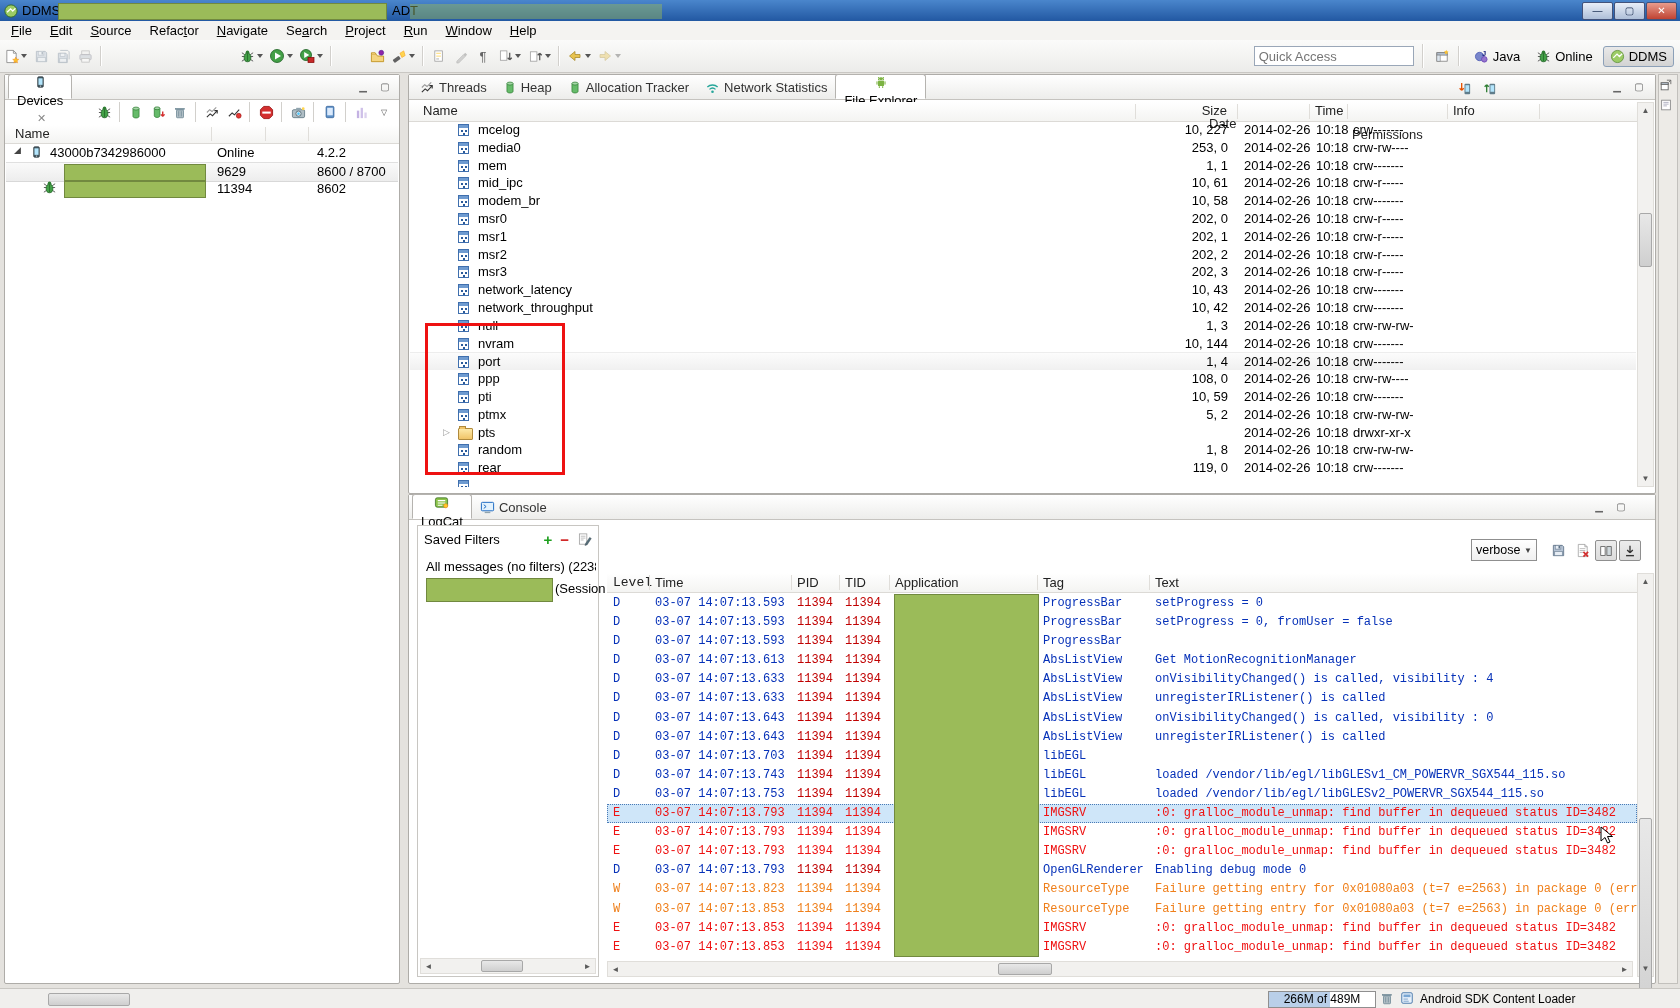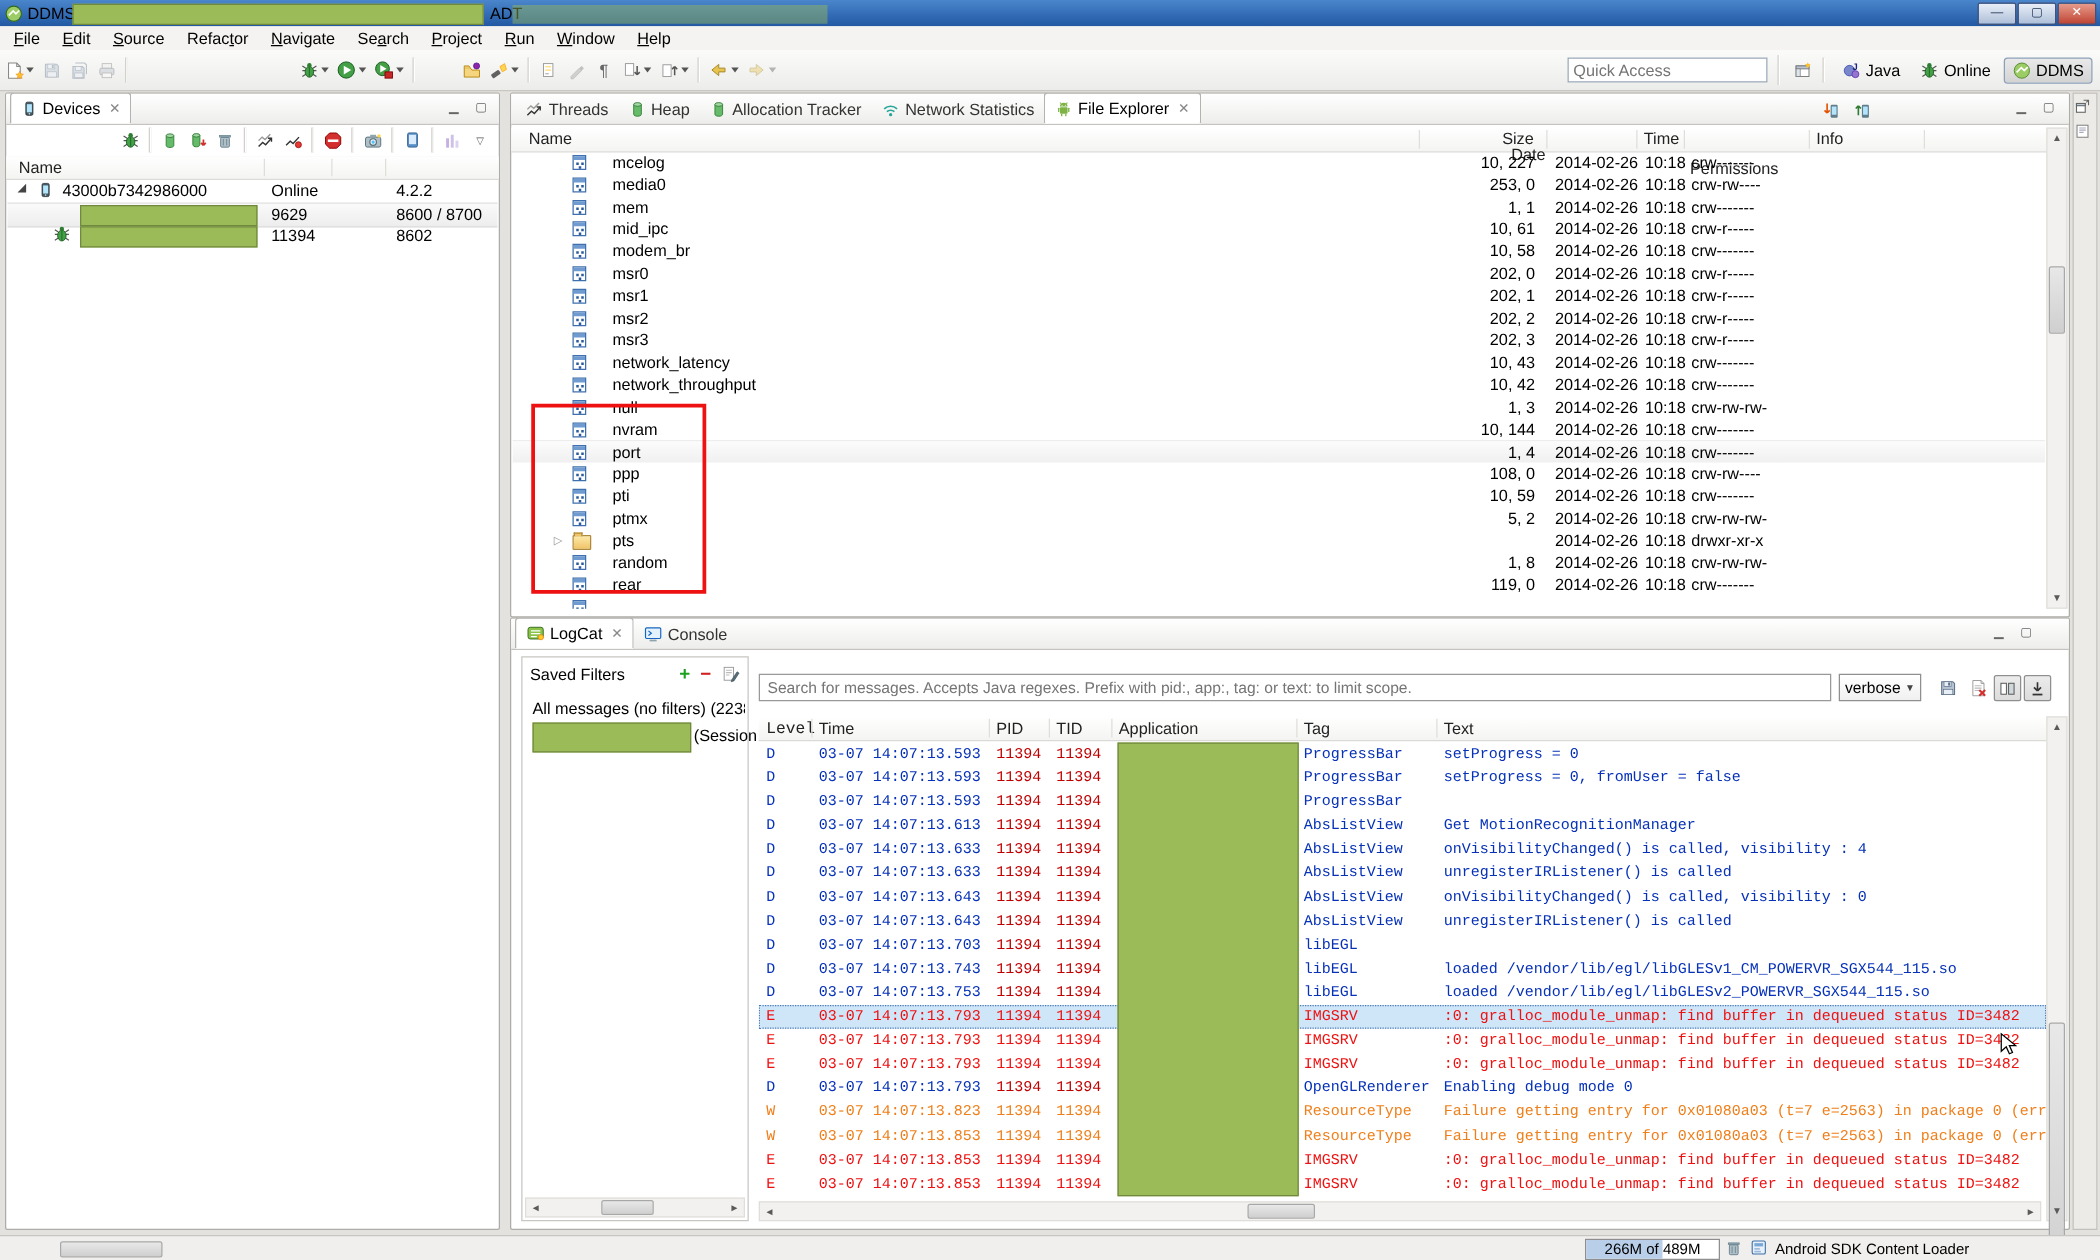--- a/index.html
+++ b/index.html
@@ -37,21 +37,21 @@
   #tb-right{position:absolute;right:6px;top:4px;display:flex;align-items:center;height:24px;}
   #quick-access{width:150px;height:18px;border:1px solid #9aa7b8;font-size:13px;padding:0 4px;color:#333;font-family:"Liberation Sans",sans-serif;}
   .persp-btn{display:flex;align-items:center;gap:4px;padding:2px 6px;border-radius:3px;margin-left:4px;}
   .persp-btn.active{border:1px solid #8ca0b8;background:linear-gradient(#e9e9e9,#d3d3d3);}
 
   
   .view{position:absolute;background:#fff;border:1px solid #aeaca8;border-radius:2px;box-sizing:border-box;}
   .tabbar{position:absolute;left:0;top:0;right:0;height:24px;background:linear-gradient(#ffffff,#ededeb);
     border-bottom:1px solid #c5c3bf;display:flex;align-items:flex-end;}
   .tab{display:flex;align-items:center;gap:4px;height:23px;padding:0 8px;font-size:13px;color:#333;}
-  .tab.active{background:#fff;border:1px solid #b5b3af;border-bottom:1px solid #fff;border-radius:3px 3px 0 0;color:#000;}
+  .tab.active{background:#fff;border:1px solid #b5b3af;border-bottom:1px solid #fff;border-radius:3px 3px 0 0;color:#000;flex-direction:column;}
   .tab .x{color:#888;font-size:11px;margin-left:3px;}
   .minmax{position:absolute;top:4px;display:flex;gap:6px;}
   .mm{width:16px;height:14px;color:#666;font-size:10px;display:flex;align-items:center;justify-content:center;}
   .colhead{position:absolute;background:linear-gradient(#ffffff,#f4f4f2);border-bottom:1px solid #dcdad6;font-size:13px;color:#222;}
   .cline{position:absolute;top:2px;bottom:2px;width:1px;background:#e0deda;}
 
   
   #devices{left:4px;top:74px;width:396px;height:910px;}
   #dev-toolbar{position:absolute;left:0;top:24px;right:0;height:26px;display:flex;align-items:center;justify-content:flex-end;padding-right:4px;border-bottom:1px solid #eceae6;}
   .drow{position:absolute;left:1px;right:1px;height:18px;font-size:13px;}
@@ -59,21 +59,21 @@
   .drow.selrow{background:linear-gradient(#fafafa,#ededed);border-top:1px solid #e0e0e0;border-bottom:1px solid #d8d8d8;}
   .dev-redact{position:absolute;left:58px;top:1px;width:140px;height:15px;}
 
   
   #explorer{left:408px;top:74px;width:1248px;height:420px;}
   #fx-head{left:0;top:27px;right:18px;height:19px;}
   #fx-rows{position:absolute;left:1px;top:46px;right:19px;height:366px;overflow:hidden;}
   .frow{position:relative;height:17.8px;line-height:17.8px;font-size:13px;white-space:nowrap;}
   .frow.hl{background:linear-gradient(#fcfcfc,#f0f0f0);border-top:1px solid #ededed;box-sizing:border-box;}
   .frow .fc{position:absolute;top:0;}
-  .f-name{left:68px;margin-left:12px;}
+  .f-name{left:68px;}
   .f-size{left:730px;width:88px;text-align:right;}
   .f-date{left:834px;}
   .f-time{left:906px;}
   .f-perm{left:943px;}
   .f-ico{position:absolute;left:48px;top:2px;}
   .f-exp{position:absolute;left:33px;top:0;color:#999;font-size:9px;}
   .dev-ic{display:inline-block;position:relative;width:11px;height:12px;border:1px solid #3f6fae;background:#fff;box-sizing:border-box;}
   .dev-ic::before{content:"";position:absolute;left:0;right:0;top:0;height:3px;background:#6f9bd0;}
   .dev-ic::after{content:"";position:absolute;width:2px;height:2px;background:#2a5a9a;left:2px;top:5px;
      box-shadow:4px 0 0 #2a5a9a,2px 3px 0 #2a5a9a;}
@@ -840,21 +840,20 @@
       </div>
     <div class="redact" id="sf-redact"></div>
     <span id="sf-suffix">(Session</span>
     <div class="sb-h" style="left:2px;right:2px;bottom:2px;">
       <span class="sb-arrow" style="left:0;">◄</span>
       <div class="sb-thumb" style="top:1px;bottom:1px;left:60px;width:40px;"></div>
       <span class="sb-arrow" style="right:0;">►</span>
     </div>
   </div>
 
-  <input id="lc-search" placeholder="Search for messages. Accepts Java regexes. Prefix with pid:, app:, tag: or text: to limit scope." style="">
   <div id="lc-level">
     <span>verbose</span>
     <span style="font-size:8px;color:#444;">▼</span>
   </div>
   <span class="lc-tool" style="left:1138px;">
       <span class="ic">
         <svg width="15" height="15" viewBox="0 0 16 16">
           <path d="M2.5 2.5h9.5l1.5 1.5v9.5H2.5z" fill="#b6c3d4" stroke="#5d7186" stroke-width=".9"></path>
           <rect x="4.5" y="2.5" width="6" height="4" fill="#e8eef5" stroke="#5d7186" stroke-width=".6"></rect>
           <rect x="8" y="3.2" width="1.6" height="2.6" fill="#5d7186"></rect>

